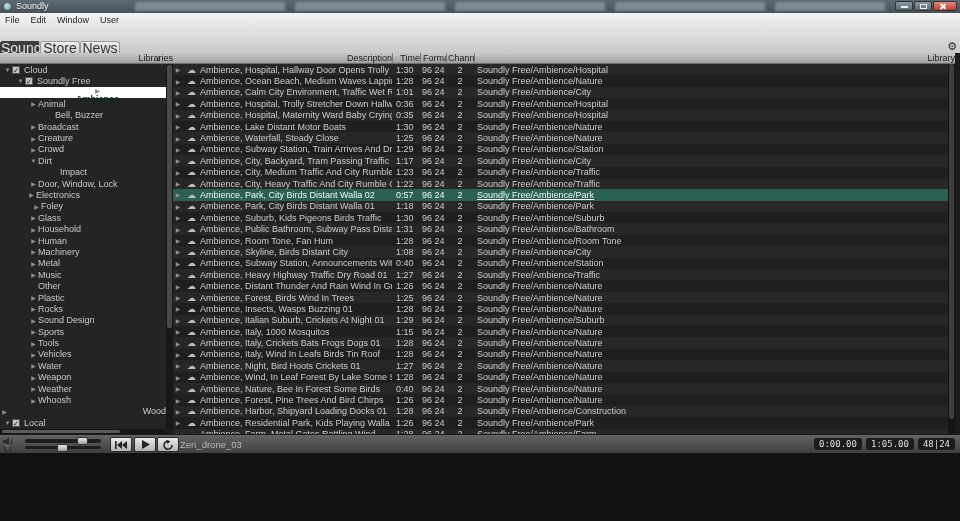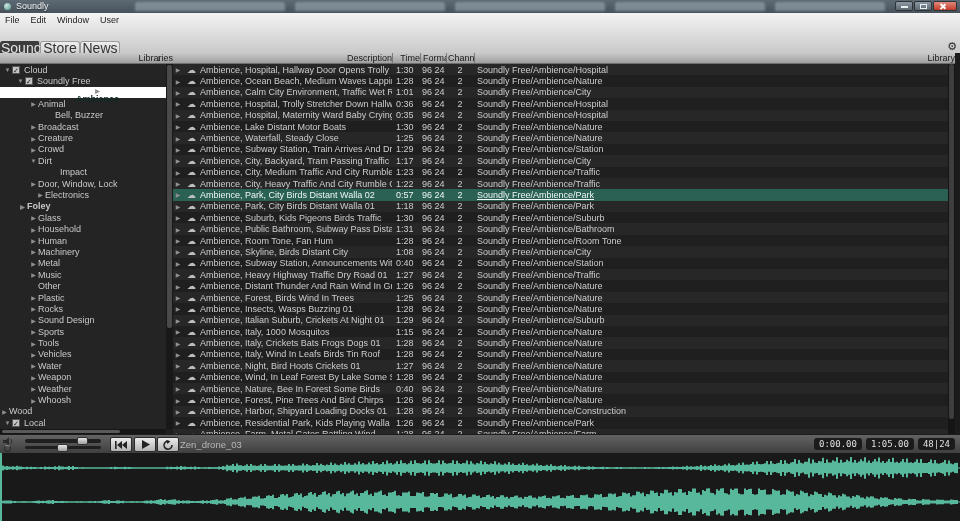--- a/index.html
+++ b/index.html
@@ -1,18 +1,18 @@
 <!DOCTYPE html>
 <html><head>
 <meta charset="utf-8">
 <style>
   * { margin:0; padding:0; box-sizing:border-box; }
   html,body { width:960px; height:521px; overflow:hidden; background:#111;
     font-family:"Liberation Sans", sans-serif; }
-  .app { position:relative; width:960px; height:521px; background:#1e1e1e; overflow:hidden; }
+  .app { position:relative; width:960px; height:453px; background:#1e1e1e; overflow:hidden; }
 
   
   .titlebar { position:absolute; left:0; top:0; width:960px; height:13px;
     background:linear-gradient(#5d6a74,#47525b); overflow:hidden; }
   .tb-ghost { position:absolute; top:2px; height:9px; border-radius:3px 3px 0 0;
     background:rgba(195,210,222,.38); filter:blur(1.2px); }
   .tb-title { position:absolute; left:16px; top:1px; font-size:9px; color:#f2f2f2; text-shadow:0 1px 1px rgba(0,0,0,.4); }
   .tb-icon { position:absolute; left:4px; top:3px; width:7px; height:7px; border-radius:50%;
     background:radial-gradient(circle at 35% 35%, #cfe6e0, #4e9a8c); }
   .winbtns { position:absolute; right:3px; top:1px; display:flex; gap:1px; }
@@ -208,25 +208,25 @@
         <span>Dirt</span>
       </div>
       <div class="titem" style="padding-left: 51px;">
         <span class="arw"></span>
         <span>Impact</span>
       </div>
       <div class="titem" style="padding-left: 29px;">
         <span class="arw">▶</span>
         <span>Door, Window, Lock</span>
       </div>
-      <div class="titem" style="padding-left: 36px;">
+      <div class="titem" style="padding-left: 27px;">
         <span class="arw">▶</span>
         <span>Electronics</span>
       </div>
-      <div class="titem" style="padding-left: 18px; font-weight: bold;">
+      <div class="titem" style="padding-left: 32px;">
         <span class="arw">▶</span>
         <span>Foley</span>
       </div>
       <div class="titem" style="padding-left: 29px;">
         <span class="arw">▶</span>
         <span>Glass</span>
       </div>
       <div class="titem" style="padding-left: 29px;">
         <span class="arw">▶</span>
         <span>Household</span>
@@ -284,21 +284,21 @@
         <span>Weapon</span>
       </div>
       <div class="titem" style="padding-left: 29px;">
         <span class="arw">▶</span>
         <span>Weather</span>
       </div>
       <div class="titem" style="padding-left: 29px;">
         <span class="arw">▶</span>
         <span>Whoosh</span>
       </div>
-      <div class="titem" style="">
+      <div class="titem" style=" justify-content: space-between;">
         <span class="arw">▶</span>
         <span>Wood</span>
       </div>
       <div class="titem" style="padding-left: 3px;">
         <span class="arw">▼</span>
         <span class="cbx">✓</span>
         <span>Local</span>
       </div>
     </div>
   <div class="side-vscroll">

